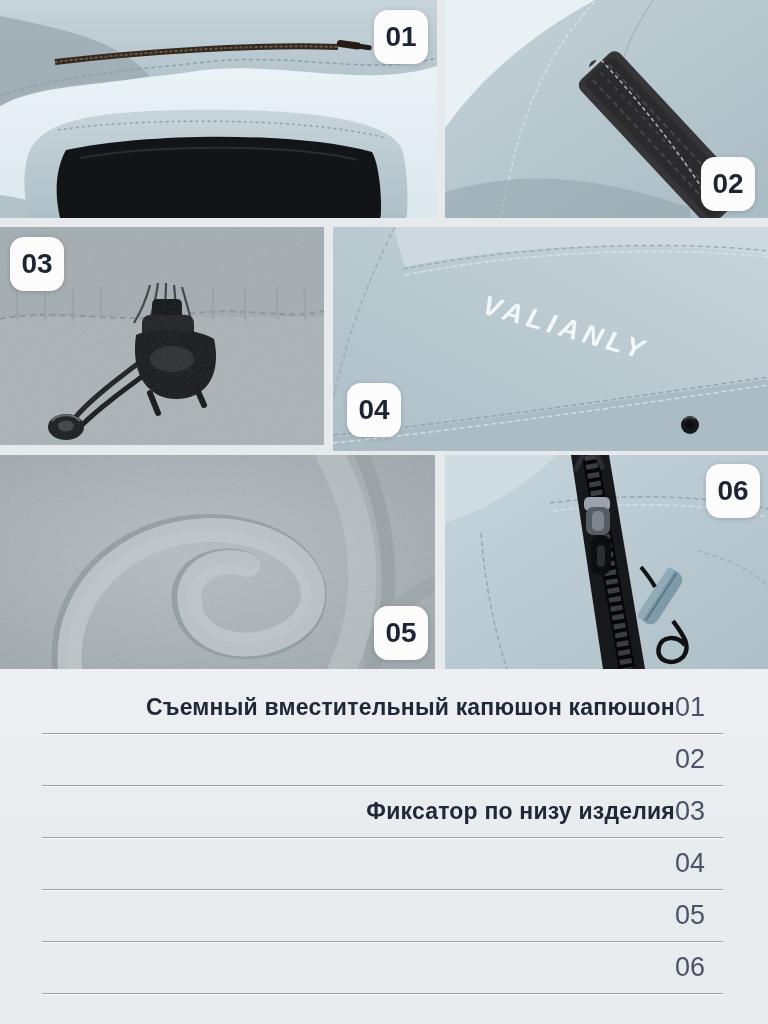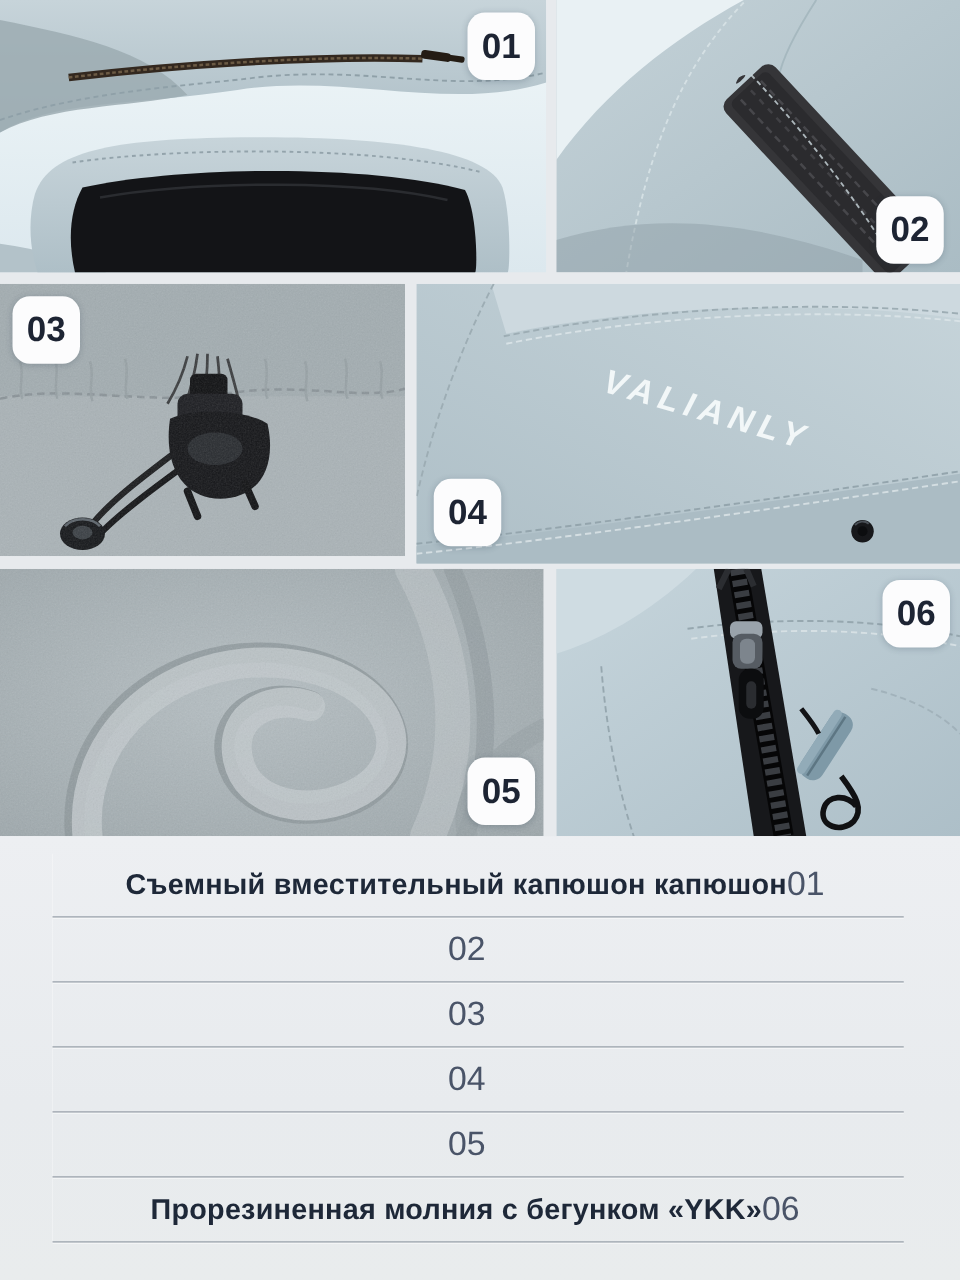--- a/index.html
+++ b/index.html
@@ -24,21 +24,21 @@
   .badge-3{top:10px;left:10px;}
   .badge-4{bottom:14px;left:14px;}
   .badge-5{bottom:9px;right:7px;}
   .badge-6{top:9px;right:8px;}
   .legend{
     position:absolute;left:0;top:669px;width:768px;height:355px;
     background:linear-gradient(180deg,#edeff2 0%,#e8ebee 60%,#e9eced 100%);
   }
   .legend-inner{margin:13px 45px 0 42px;}
   .legend-row{
-    display:flex;justify-content:center;align-items:center;
+    display:flex;justify-content:flex-end;align-items:center;
     height:51px;border-bottom:1px solid #9ba3ac;
     box-shadow:0 1px 0 rgba(255,255,255,.65);
   }
   .legend-label{
     font-weight:700;font-size:23px;color:#1e2838;padding-left:13px;
     letter-spacing:.2px;white-space:nowrap;
   }
   .legend-num{
     font-weight:400;font-size:27px;color:#4a5468;padding-right:18px;
   }
@@ -250,28 +250,28 @@
   <section class="legend">
     <div class="legend-inner">
       <div class="legend-row">
         <span class="legend-label">Съемный вместительный капюшон капюшон</span>
         <span class="legend-num">01</span>
       </div>
       <div class="legend-row">
         <span class="legend-num">02</span>
       </div>
       <div class="legend-row">
+        <span class="legend-label">Фиксатор по низу изделия</span>
         <span class="legend-num">03</span>
       </div>
       <div class="legend-row">
         <span class="legend-num">04</span>
       </div>
       <div class="legend-row">
         <span class="legend-num">05</span>
       </div>
       <div class="legend-row">
-        <span class="legend-label">Прорезиненная молния с бегунком «YKK»</span>
         <span class="legend-num">06</span>
       </div>
     </div>
   </section>
 
 </div>
 
 </body></html>

